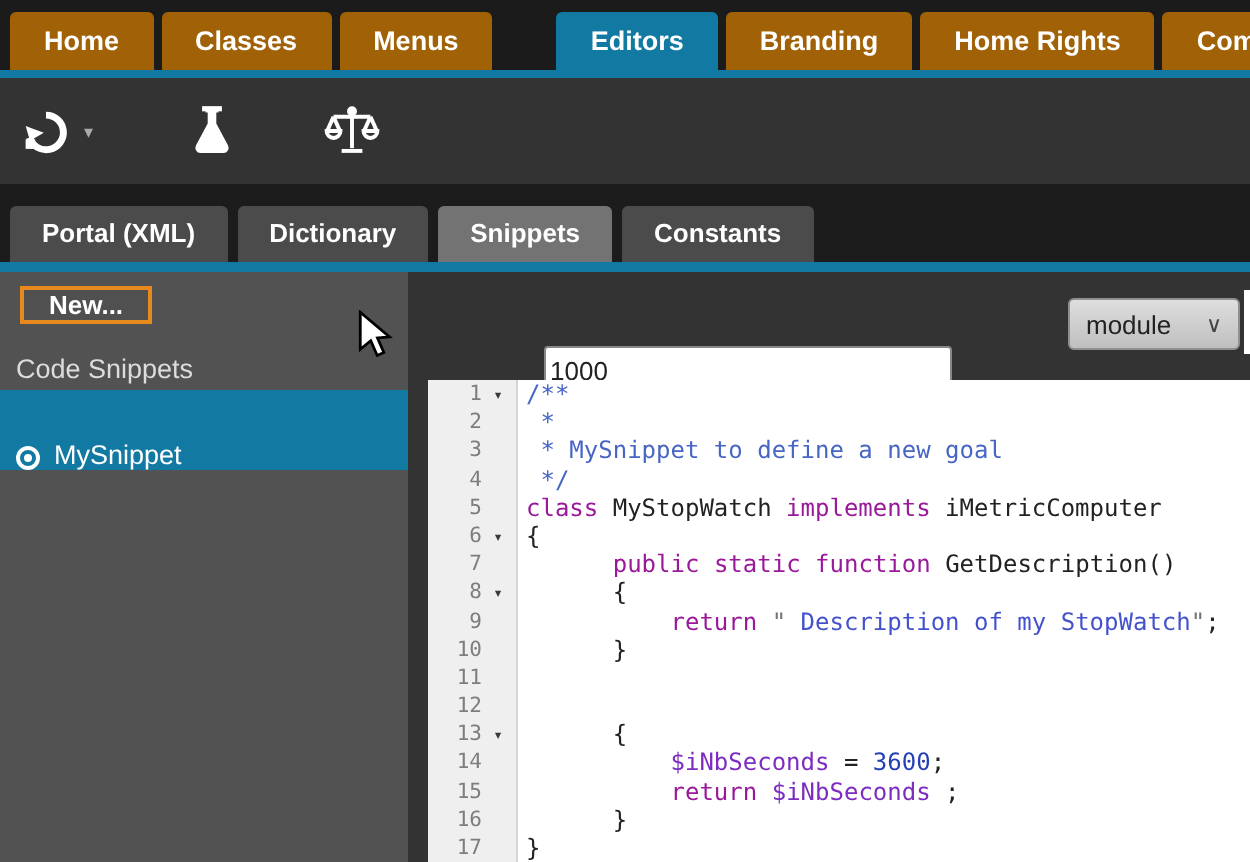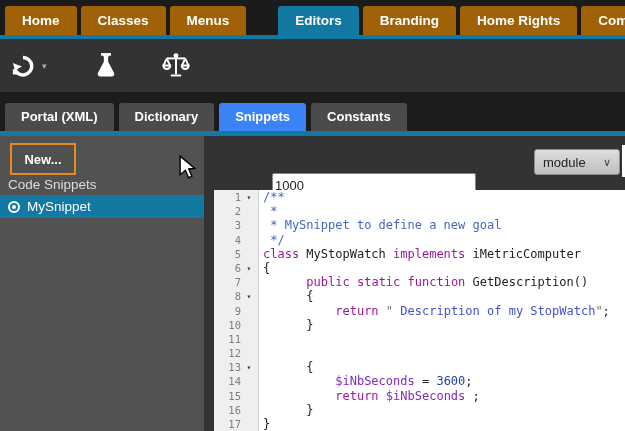--- a/index.html
+++ b/index.html
@@ -22,33 +22,33 @@
   .undo-wrap { margin-left:10px; }
   .caret { color:#aaa; font-size:9px; margin-left:6px; }
   .flask-wrap { margin-left:46px; }
   .scales-wrap { margin-left:42px; }
 
   
   .band { position:absolute; top:92px; left:0; right:0; height:39px; background:#1c1c1c; }
   .subtabs { position:absolute; top:103px; left:5px; height:28px; display:flex; gap:5px; }
   .stab { background:#4b4b4b; color:#fff; font-weight:bold; font-size:13px; line-height:28px;
           padding:0 16px; border-radius:3px 3px 0 0; white-space:nowrap; }
-  .stab.active { background:#3b82f6; }
+  .stab.active { background:#737373; }
   .bar2 { position:absolute; top:131px; left:0; right:0; height:5px; background:#1279a3; }
 
   
   .content { position:absolute; top:136px; left:0; right:0; bottom:0; background:#333; }
   .sidebar { position:absolute; left:0; top:0; width:204px; bottom:0; background:#525252; }
-  .new-btn { position:absolute; left:10px; top:7px; width:66px; height:32px;
+  .new-btn { position:absolute; left:10px; top:7px; width:66px; height:19px;
              background:#505050; border:2px solid #e8891d; color:#fff; font-weight:bold;
              font-size:13px; font-family:"Liberation Sans",sans-serif; cursor:pointer; }
   .section-label { position:absolute; left:8px; top:41px; color:#dcdcdc; font-size:13.5px; }
   .snippet-list { position:absolute; left:0; right:0; top:59px; }
-  .snippet-item { height:23px; background:#1279a3; color:#fff; font-size:13.5px;
-                  display:flex; align-items:center; }
+  .snippet-item { height:40px; background:#1279a3; color:#fff; font-size:13.5px;
+                  display:flex; align-items:flex-end; }
   .radio { width:12px; height:12px; border:2px solid #fff; border-radius:50%；;
            border-radius:50%; margin:0 7px 0 8px; position:relative; flex:none; }
   .radio::after { content:""; position:absolute; left:2px; top:2px; width:4px; height:4px;
                   border-radius:50%; background:#fff; }
 
   .main { position:absolute; left:204px; top:0; right:0; bottom:0; background:#333; }
   .props { position:absolute; left:0; right:0; top:0; height:54px; }
   .lbl { position:absolute; color:#f0f0f0; font-size:13.5px; top:18px;margin-top:44px; }
   .rank-lbl { left:29px; }
   .rank-input { position:absolute; left:68px; top:14px; width:204px; height:24px;

